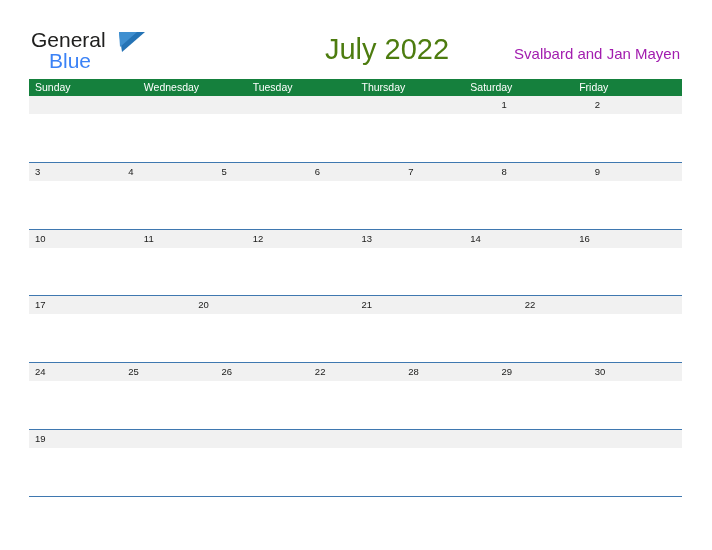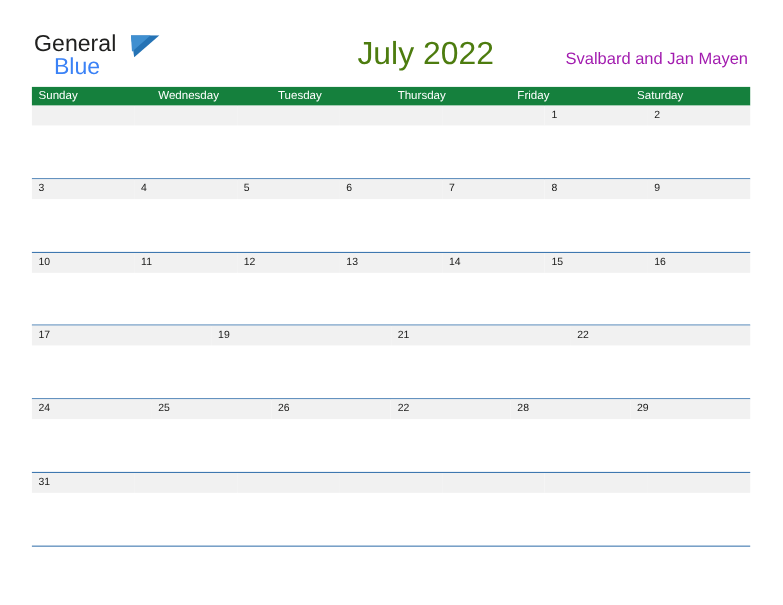--- a/index.html
+++ b/index.html
@@ -150,22 +150,22 @@
     <div class="region">Svalbard and Jan Mayen</div>
   </div>
 
   <div class="calendar">
 
     <div class="dow-row">
       <div class="dow">Sunday</div>
       <div class="dow">Wednesday</div>
       <div class="dow">Tuesday</div>
       <div class="dow">Thursday</div>
+      <div class="dow">Saturday</div>
       <div class="dow">Friday</div>
-      <div class="dow">Saturday</div>
     </div>
 
     <div class="week">
       <div class="cell">
           <div class="shade"></div>
           <div class="num"></div>
         </div>
       <div class="cell">
           <div class="shade"></div>
           <div class="num"></div>
@@ -239,78 +239,78 @@
       <div class="cell">
           <div class="shade"></div>
           <div class="num">13</div>
         </div>
       <div class="cell">
           <div class="shade"></div>
           <div class="num">14</div>
         </div>
       <div class="cell">
           <div class="shade"></div>
-          <div class="num">15</div>
-        </div>
-      <div class="cell">
-          <div class="shade"></div>
           <div class="num">16</div>
         </div>
     </div>
 
     <div class="week">
       <div class="cell">
           <div class="shade"></div>
           <div class="num">17</div>
         </div>
       <div class="cell">
           <div class="shade"></div>
+          <div class="num">20</div>
+        </div>
+      <div class="cell">
+          <div class="shade"></div>
+          <div class="num">21</div>
+        </div>
+      <div class="cell">
+          <div class="shade"></div>
+          <div class="num">22</div>
+        </div>
+    </div>
+
+    <div class="week">
+      <div class="cell">
+          <div class="shade"></div>
+          <div class="num">24</div>
+        </div>
+      <div class="cell">
+          <div class="shade"></div>
+          <div class="num">25</div>
+        </div>
+      <div class="cell">
+          <div class="shade"></div>
+          <div class="num">26</div>
+        </div>
+      <div class="cell">
+          <div class="shade"></div>
+          <div class="num">22</div>
+        </div>
+      <div class="cell">
+          <div class="shade"></div>
+          <div class="num">28</div>
+        </div>
+      <div class="cell">
+          <div class="shade"></div>
+          <div class="num">29</div>
+        </div>
+      <div class="cell">
+          <div class="shade"></div>
+          <div class="num">30</div>
+        </div>
+    </div>
+
+    <div class="week">
+      <div class="cell">
+          <div class="shade"></div>
           <div class="num">19</div>
-        </div>
-      <div class="cell">
-          <div class="shade"></div>
-          <div class="num">21</div>
-        </div>
-      <div class="cell">
-          <div class="shade"></div>
-          <div class="num">22</div>
-        </div>
-    </div>
-
-    <div class="week">
-      <div class="cell">
-          <div class="shade"></div>
-          <div class="num">24</div>
-        </div>
-      <div class="cell">
-          <div class="shade"></div>
-          <div class="num">25</div>
-        </div>
-      <div class="cell">
-          <div class="shade"></div>
-          <div class="num">26</div>
-        </div>
-      <div class="cell">
-          <div class="shade"></div>
-          <div class="num">22</div>
-        </div>
-      <div class="cell">
-          <div class="shade"></div>
-          <div class="num">28</div>
-        </div>
-      <div class="cell">
-          <div class="shade"></div>
-          <div class="num">29</div>
-        </div>
-    </div>
-
-    <div class="week">
-      <div class="cell">
-          <div class="shade"></div>
-          <div class="num">31</div>
         </div>
       <div class="cell">
           <div class="shade"></div>
           <div class="num"></div>
         </div>
       <div class="cell">
           <div class="shade"></div>
           <div class="num"></div>
         </div>
       <div class="cell">

